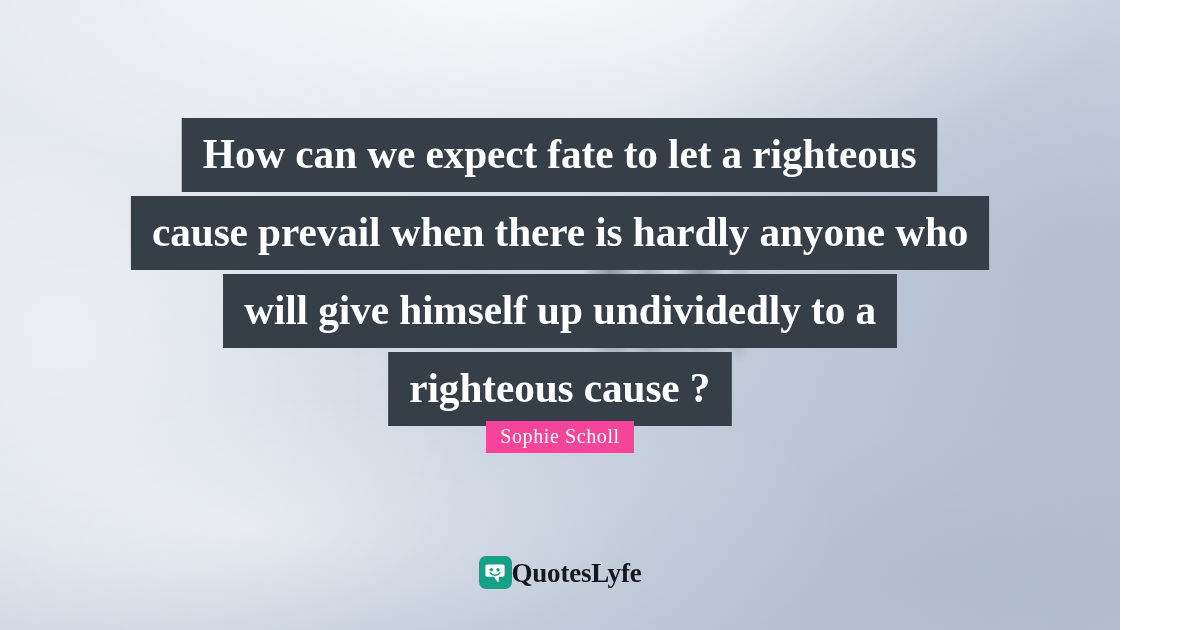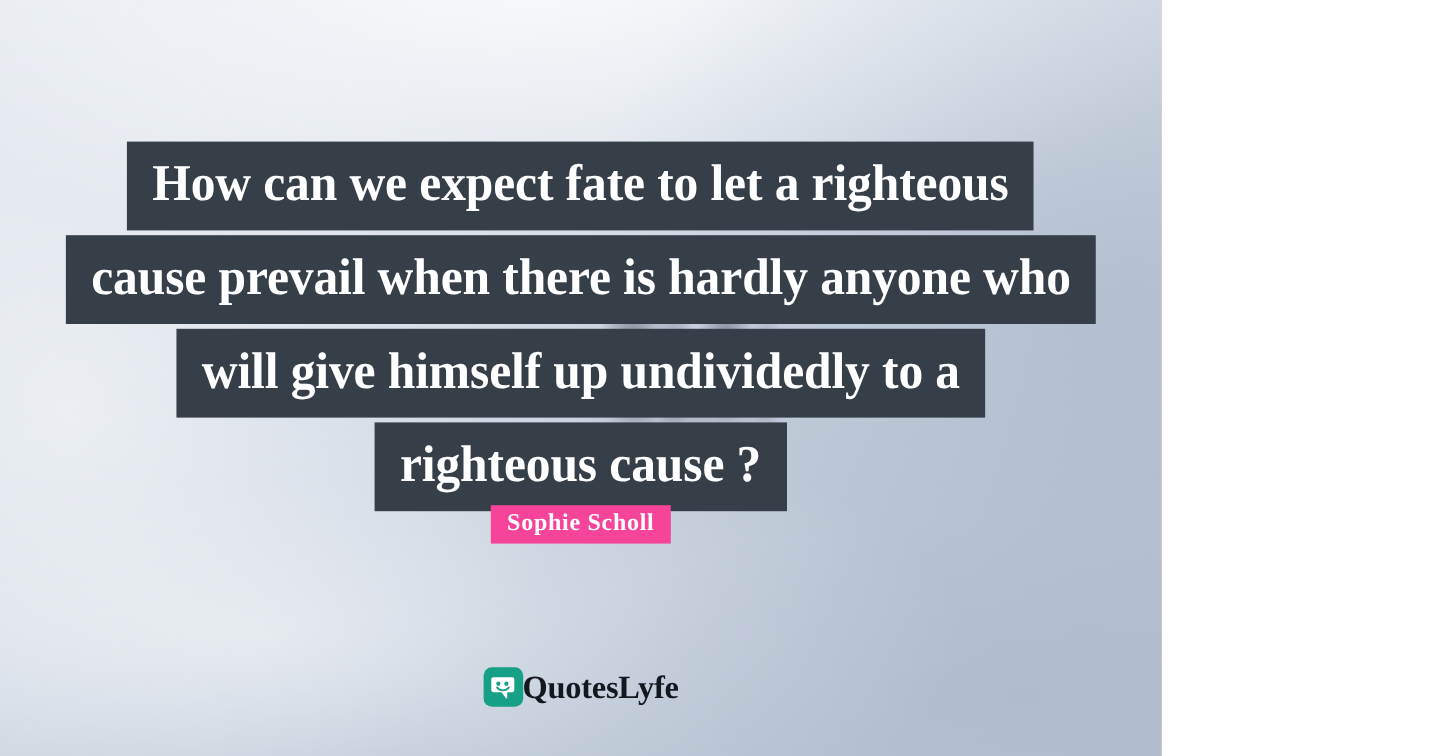--- a/index.html
+++ b/index.html
@@ -8,21 +8,21 @@
   }
   body {
     width: 1200px;
     height: 630px;
     overflow: hidden;
     font-family: "Liberation Serif", "DejaVu Serif", serif;
   }
 
   #quote-card {
     position: relative;
-    width: 968px;
+    width: 1120px;
     height: 630px;
     overflow: hidden;
     background: #fca5a5;
   }
 
   
   .bg-layer {
     position: absolute;
     inset: 0;
     pointer-events: none;
@@ -117,21 +117,21 @@
     left: 0;
     right: 0;
     top: 421px;
     display: flex;
     justify-content: center;
   }
   #author-badge {
     background: #f5449a;
     color: #ffffff;
     font-family: "Liberation Serif", "DejaVu Serif", serif;
-    font-weight: bold;
+    font-weight: normal;
     font-size: 20px;
     line-height: 25px;
     letter-spacing: 0.6px;
     padding: 3px 14px 4px 14px;
     white-space: nowrap;
   }
 
   
   #logo-wrap {
     position: absolute;

